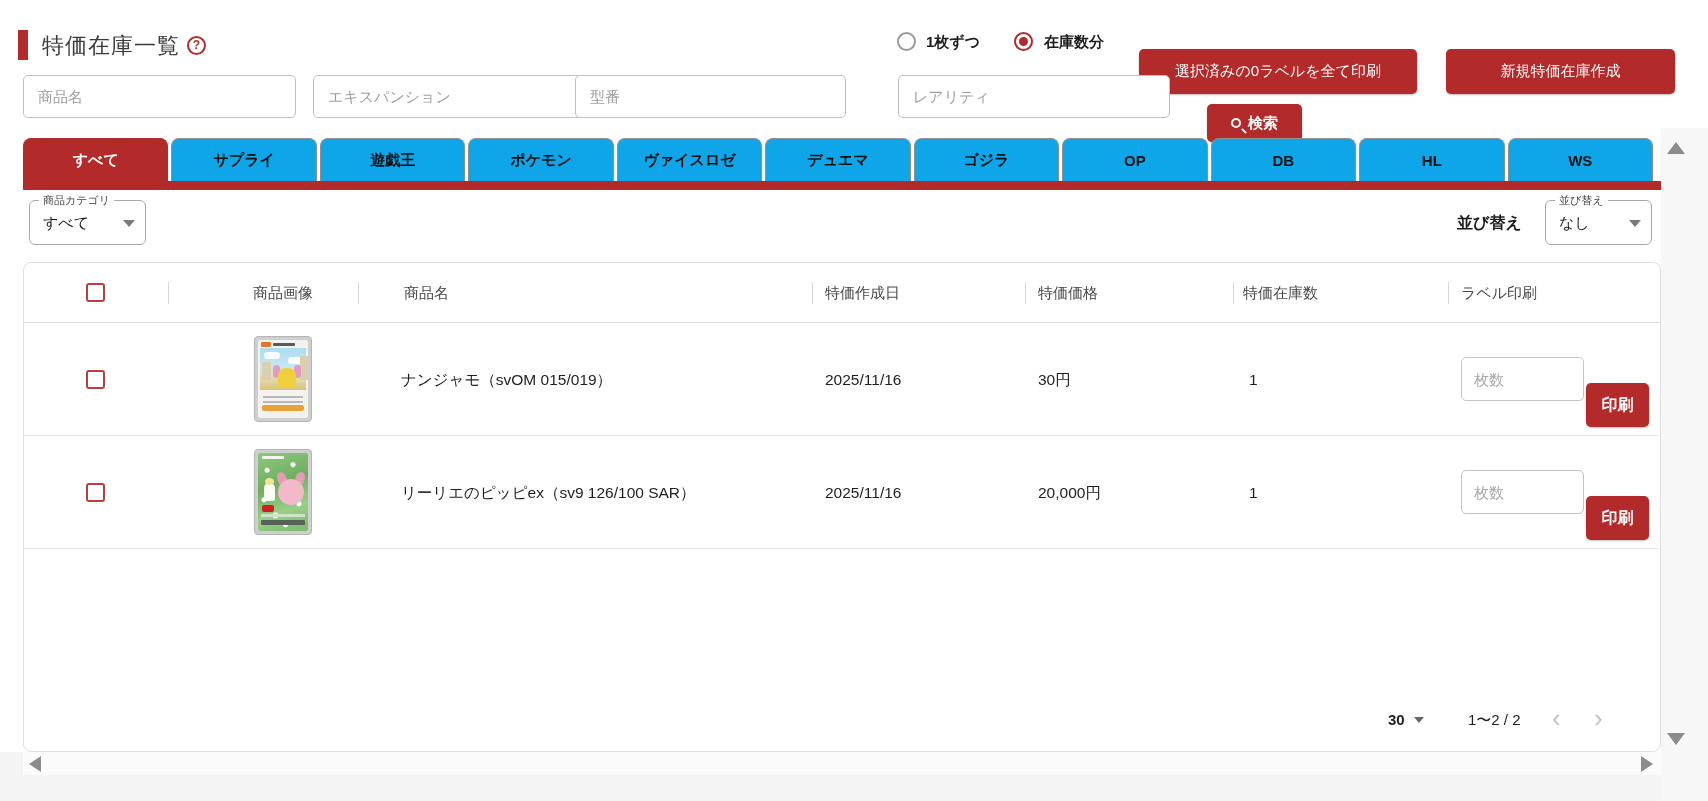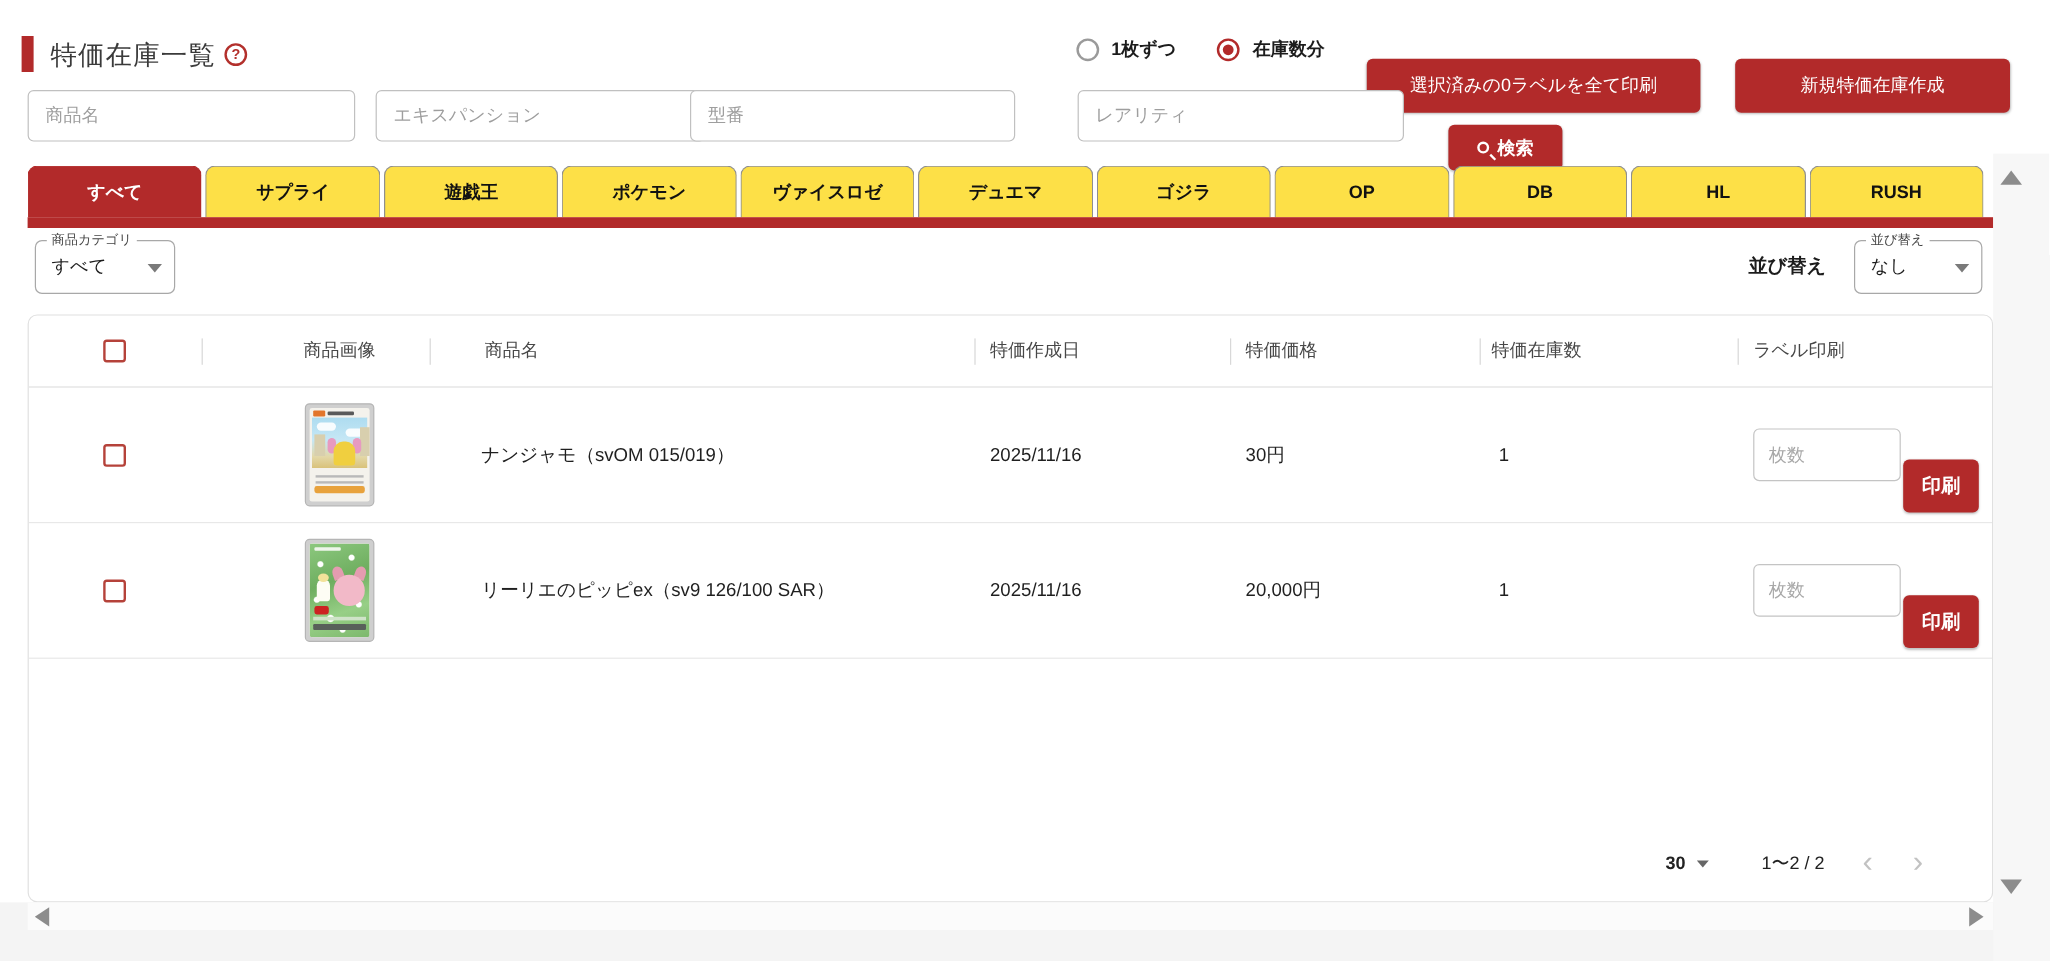--- a/index.html
+++ b/index.html
@@ -28,21 +28,21 @@
   .search-input { top:75px; height:43px; border:1px solid #c0c0c0; border-radius:5px; font-size:15px; color:#222;
                   padding:0 14px; font-family:inherit; background:#fff; }
   .search-input::placeholder { color:#9e9e9e; }
   .btn-search { left:1207px; top:78px; width:95px; height:38px; display:flex; align-items:center; justify-content:center; gap:7px;
                 font-weight:bold; }
   .mag { width:10px; height:10px; border:2px solid #fff; border-radius:50%; position:relative; flex:0 0 auto; }
   .mag::after { content:""; position:absolute; width:2px; height:6px; background:#fff; left:10px; top:8px; transform:rotate(-45deg); }
 
   
   .tabs { left:23px; top:138px; width:1630px; height:43px; display:flex; gap:3px; }
-  .tab { flex:1; background:#fde047; border:1px solid #8f8f8f; border-bottom:none; border-radius:8px 8px 0 0;
+  .tab { flex:1; background:#0ea5e9; border:1px solid #8f8f8f; border-bottom:none; border-radius:8px 8px 0 0;
          font-size:15px; font-weight:bold; color:#111; display:flex; align-items:center; justify-content:center; cursor:pointer; }
   .tab.selected { background:#b22a2a; border-color:#b22a2a; color:#fff; }
   .tab-underline { left:23px; top:181px; width:1638px; height:9px; background:#b22a2a; }
 
   
   .osel { border:1px solid #a8a8a8; border-radius:6px; background:#fff; cursor:pointer; }
   .osel .legend { position:absolute; top:-8px; left:9px; font-size:11px; color:#444; background:#fff; padding:0 4px; line-height:14px; }
   .osel .value { position:absolute; left:13px; top:0; line-height:43px; font-size:15px; color:#1c1c1c; }
   .caret-down { width:0; height:0; border-left:6px solid transparent; border-right:6px solid transparent; border-top:7px solid #7a7a7a; }
   .sort-prefix { font-size:16px; font-weight:600; color:#1c1c1c; line-height:45px; }
@@ -140,21 +140,21 @@
     <div class="tab selected">すべて</div>
     <div class="tab">サプライ</div>
     <div class="tab">遊戯王</div>
     <div class="tab">ポケモン</div>
     <div class="tab">ヴァイスロゼ</div>
     <div class="tab">デュエマ</div>
     <div class="tab">ゴジラ</div>
     <div class="tab">OP</div>
     <div class="tab">DB</div>
     <div class="tab">HL</div>
-    <div class="tab">RUSH</div>
+    <div class="tab">WS</div>
   </div>
   <div class="abs tab-underline"></div>
 
   <div class="abs osel" style="left:29px; top:200px; width:117px; height:45px;">
     <span class="legend">商品カテゴリ</span>
     <span class="value">すべて</span>
     <span class="caret-down abs" style="right:10px; top:19px;"></span>
   </div>
   <div class="abs sort-prefix" style="left:1457px; top:200px;">並び替え</div>
   <div class="abs osel" style="left:1545px; top:200px; width:107px; height:45px;">

